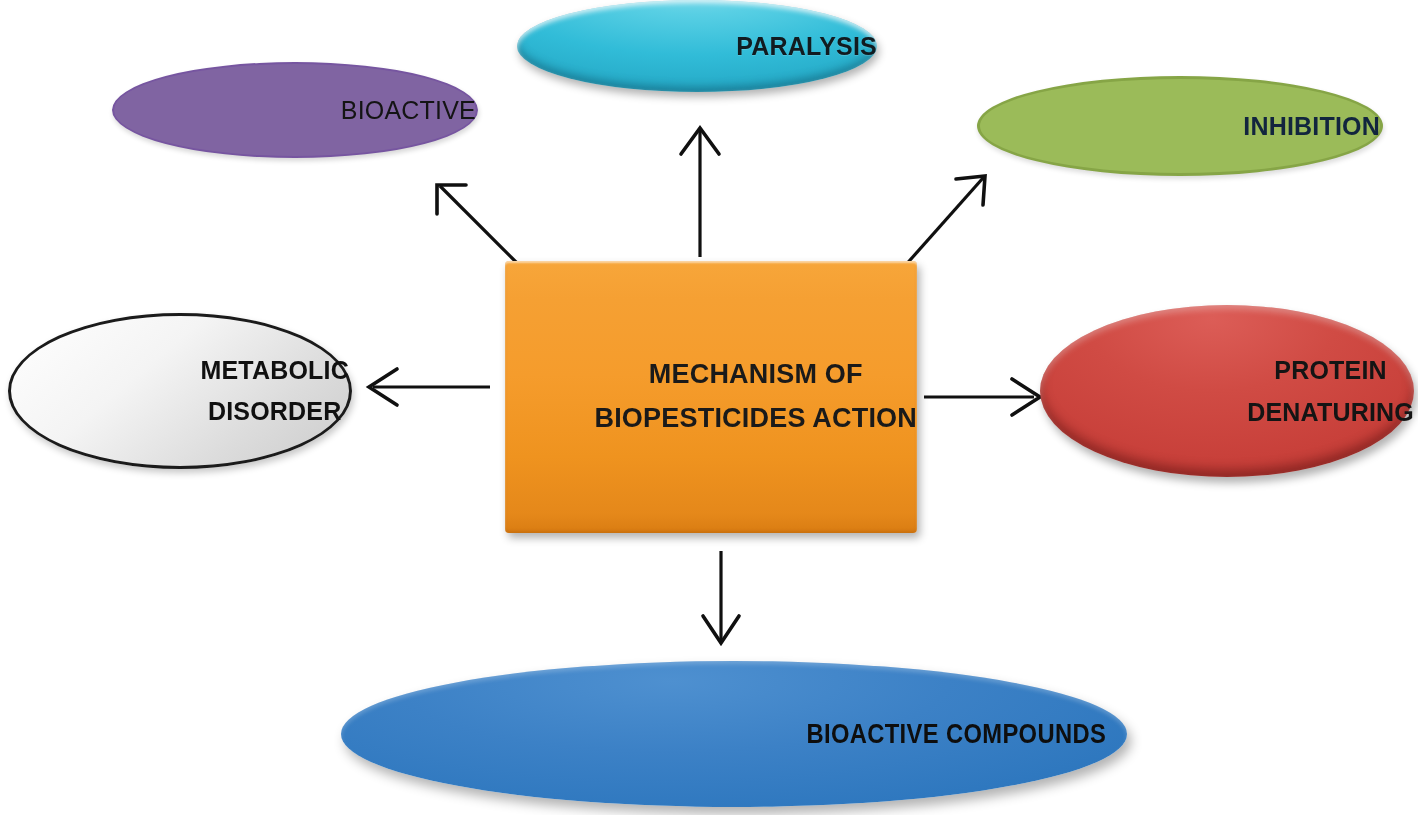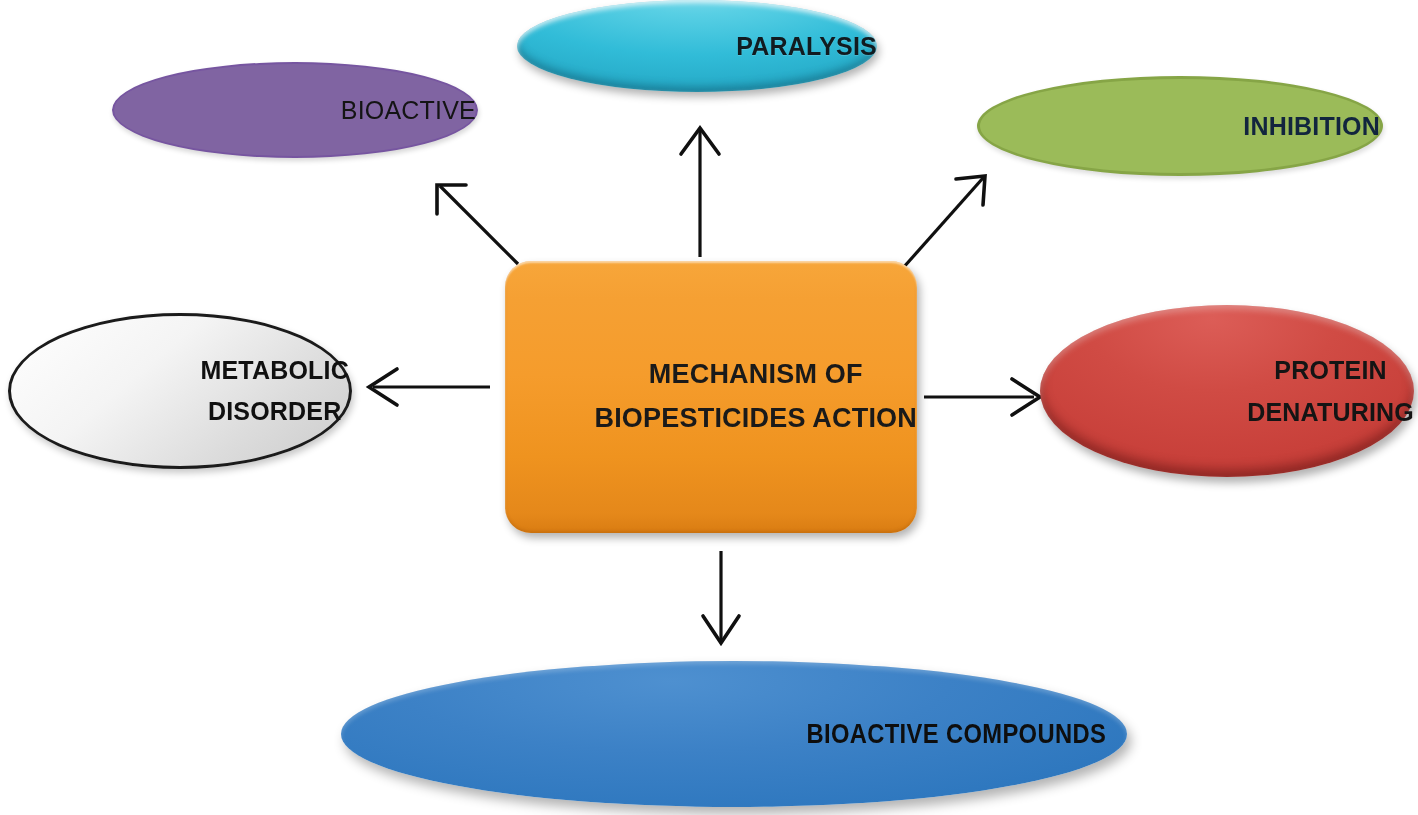--- a/index.html
+++ b/index.html
@@ -36,21 +36,21 @@
     white-space: pre-line;
     letter-spacing: 0.2px;
   }
 
   
   #center-node {
     left: 505px;
     top: 261px;
     width: 412px;
     height: 272px;
-    border-radius: 26px;
+    border-radius: 4px;
     background:
       linear-gradient(180deg,
         #f7a63a 0%,
         #f5a033 14%,
         #f59c2c 42%,
         #ef931f 72%,
         #e5881a 93%,
         #d97c12 100%);
     box-shadow:
       inset 0 2px 2px rgba(255,255,255,0.55),

